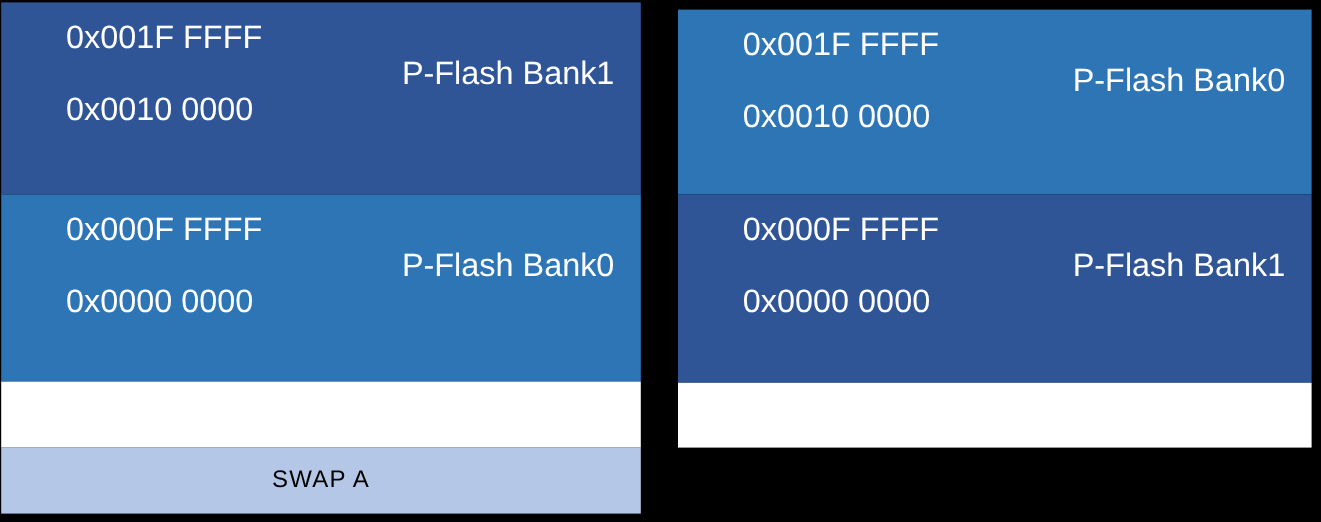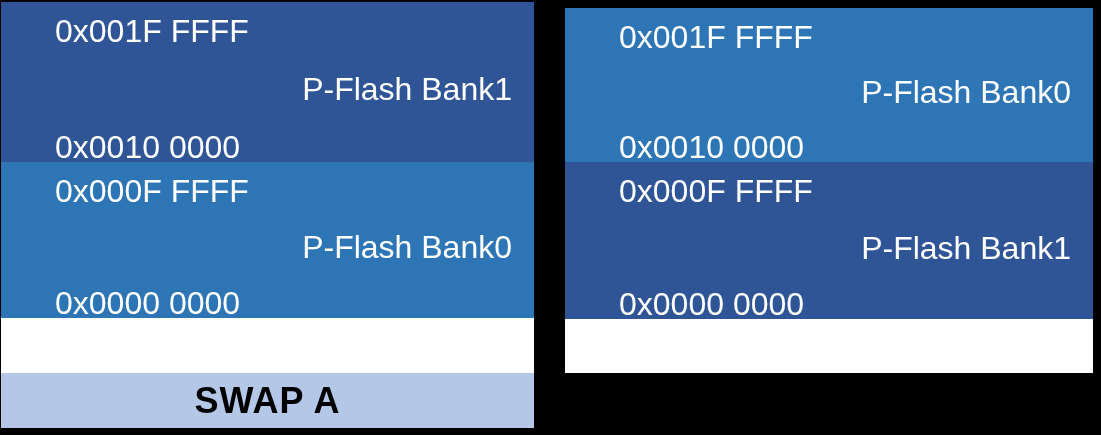--- a/index.html
+++ b/index.html
@@ -25,24 +25,24 @@
     position: absolute;
     display: flex;
     flex-direction: column;
   }
   .panel-a { left: 1px;   top: 2px; width: 533px; height: 426px; }
   .panel-b { left: 565px; top: 8px; width: 528px; height: 417px; }
 
   .block {
     display: flex;
     flex-direction: column;
-    justify-content: space-between;
+    justify-content: flex-start;
     padding: 14px 22px 0 54px;
     color: var(--address-text);
-    font-size: 32px;
+    font-size: 27px;
     line-height: 30px;
   }
   .shade-dark  { background: var(--bank-dark); }
   .shade-light { background: var(--bank-light); }
 
   .panel-a .block-1 { height: 160px; }
   .panel-a .block-2 { height: 156px; }
   .panel-b .block-1 { height: 154px; }
   .panel-b .block-2 { height: 157px; }
 
@@ -52,23 +52,22 @@
   .gap { height: 55px; background: var(--gap-white); }
   .panel-b .gap { height: 54px; }
 
   .swap-bar {
     flex: 1;
     background: var(--swap-bar);
     color: var(--swap-text);
     display: flex;
     align-items: center;
     justify-content: center;
-    font-size: 36px;
+    font-size: 20px;
     letter-spacing: 1px;
-    font-weight: bold;
   }
 </style>
 </head>
 <body>
 
 <div class="canvas">
 
   <section class="panel panel-a">
     <div class="block shade-dark block-1">
       <span class="addr">0x001F FFFF</span>

